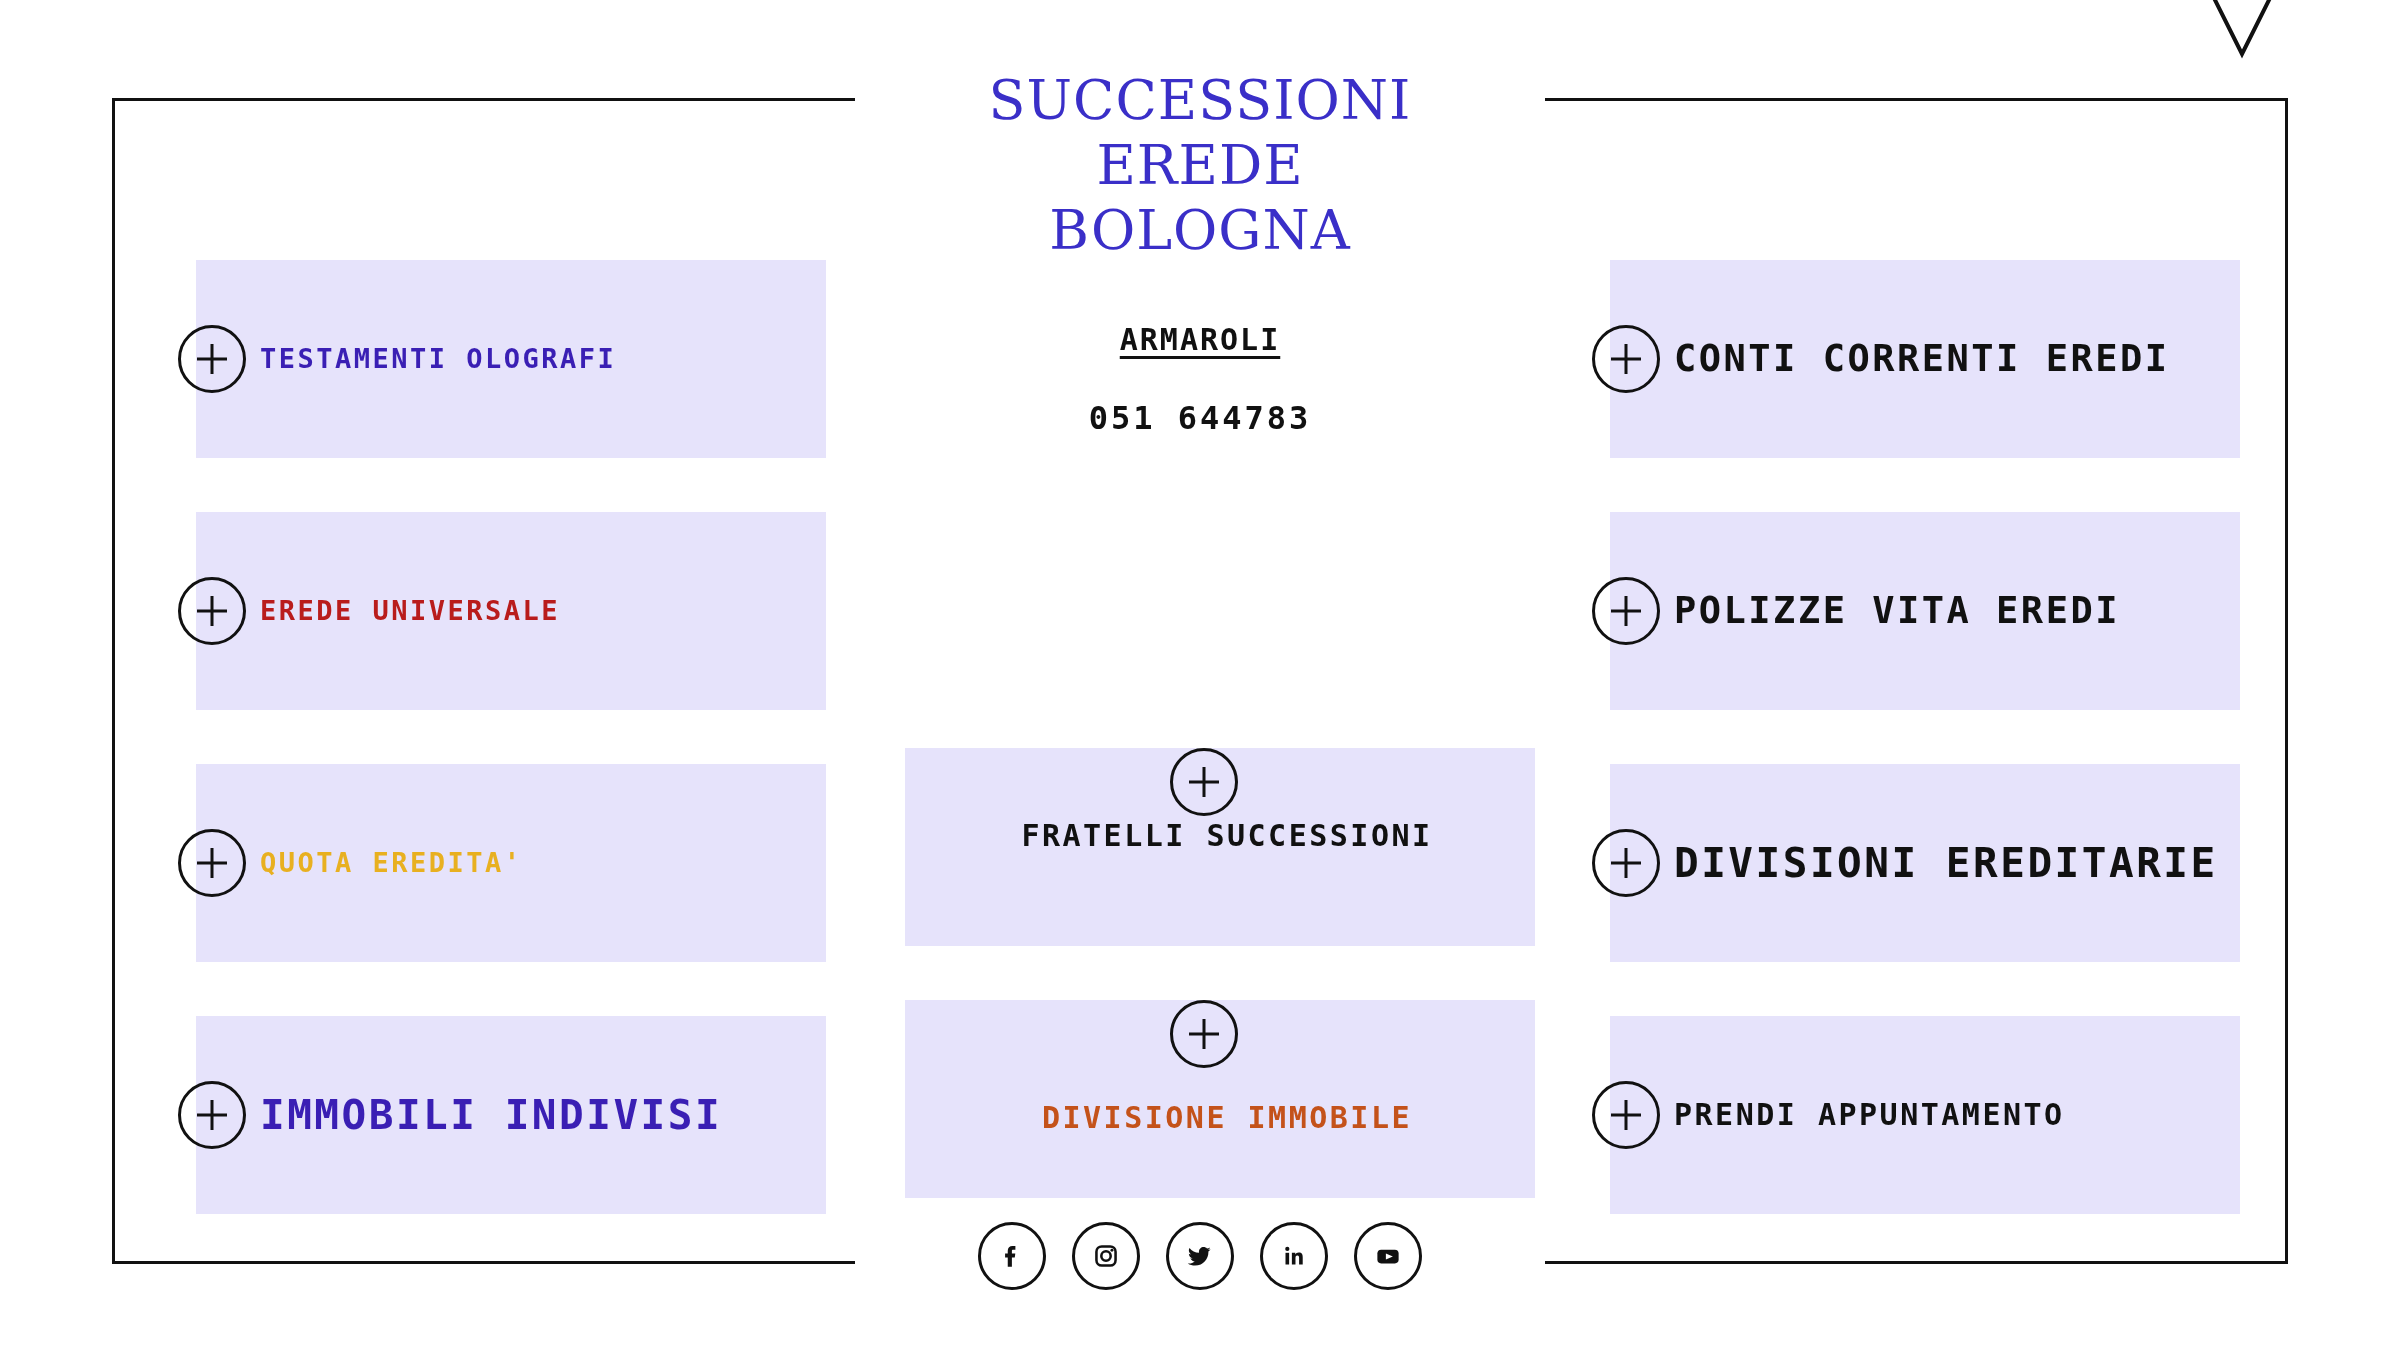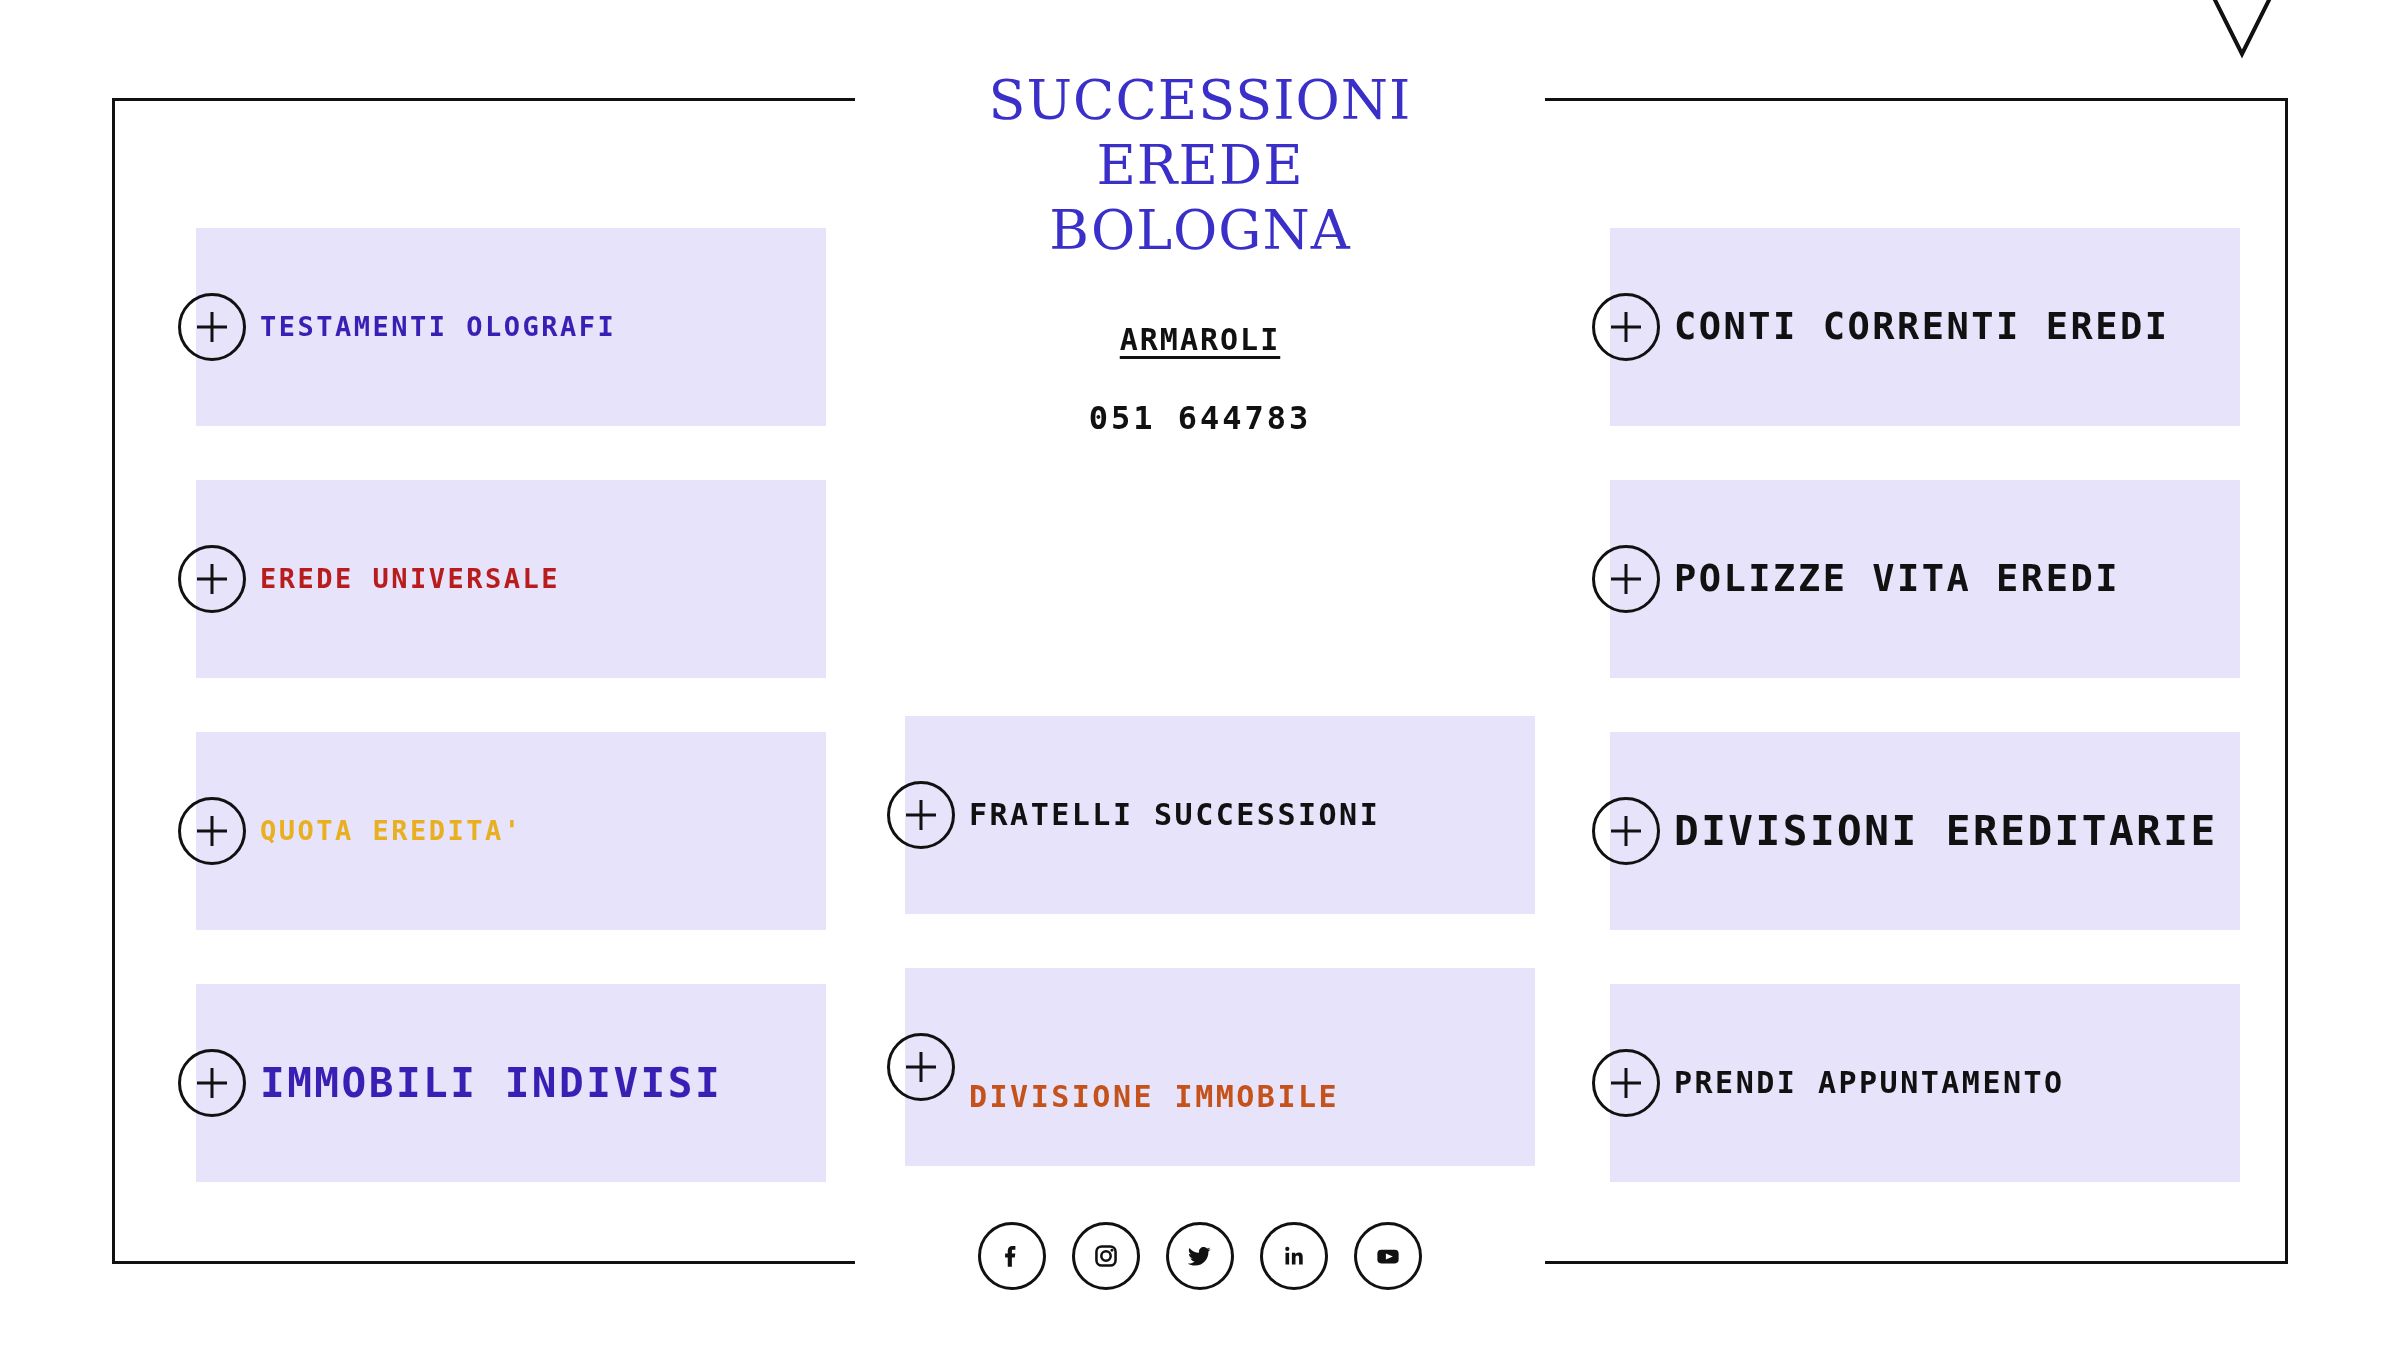--- a/index.html
+++ b/index.html
@@ -60,24 +60,26 @@
   .col-right { left: 1610px; top: 228px; }
 
   .card {
     background: #e6e3fb;
     height: 198px;
     margin-bottom: 54px;
     display: flex;
     align-items: center;
     padding-left: 14px;
     box-sizing: border-box;
+    margin-top: 32px;
   }
   .card.mid {
     height: 198px;
     margin-bottom: 54px;
+    flex-direction: column;
   }
 
   .plus {
     flex: 0 0 auto;
     width: 62px;
     height: 62px;
     border: 3px solid #111111;
     border-radius: 50%;
     position: relative;
     margin-left: -32px;

